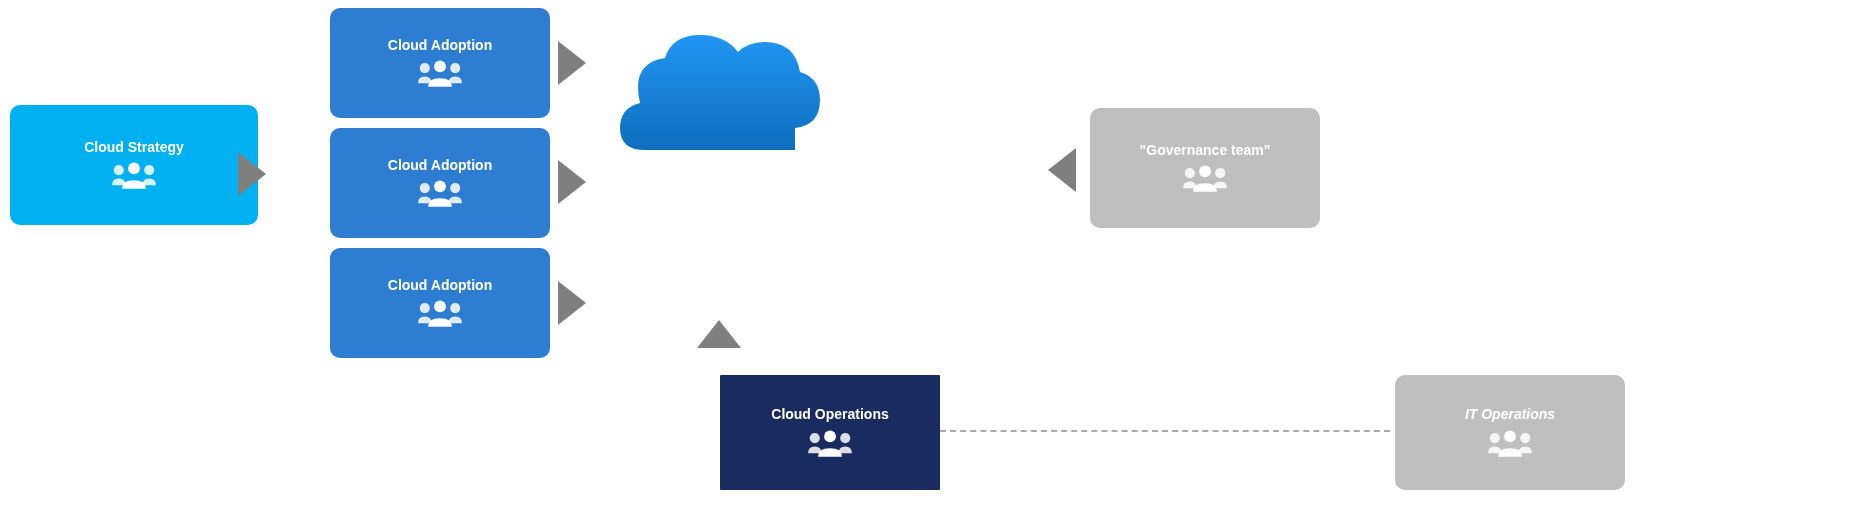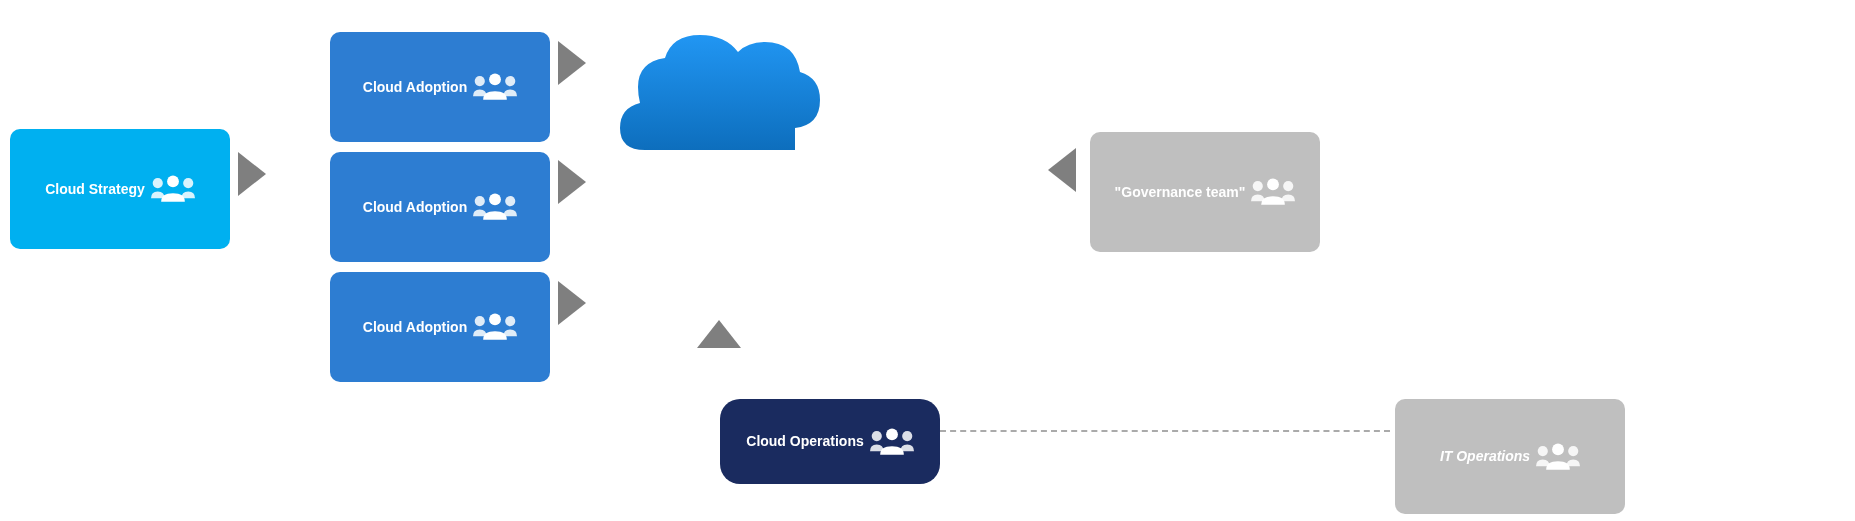--- a/index.html
+++ b/index.html
@@ -16,30 +16,29 @@
       position: relative;
       width: 1855px;
       height: 521px;
     }
 
     
     .box {
       position: absolute;
       border-radius: 10px;
       display: flex;
-      flex-direction: row;
+      flex-direction: column;
       align-items: center;
       justify-content: center;
       color: white;
       font-size: 15px;
       font-weight: 500;
       text-align: center;
       padding: 10px;
       gap: 6px;
-      margin-top: 24px;
     }
 
     .box-blue-bright {
       background: #00b0f0;
     }
 
     .box-blue-medium {
       background: #2d7dd2;
     }
 
@@ -104,21 +103,21 @@
       font-size: 14px;
       font-weight: 600;
       line-height: 1.2;
     }
   </style>
 </head>
 <body>
 
 <div class="diagram-container">
 
-  <div class="box box-blue-bright" style="left: 10px; top: 105px; width: 220px; height: 120px;">
+  <div class="box box-blue-bright" style="left: 10px; top: 105px; width: 248px; height: 120px;">
     <span class="box-label">Cloud Strategy</span>
     <svg class="people-icon" viewBox="0 0 52 34" fill="none" xmlns="http://www.w3.org/2000/svg">
       <circle cx="8" cy="10" r="6" fill="white" opacity="0.85"></circle>
       <path d="M0 28 Q0 20 8 20 Q16 20 16 28" fill="white" opacity="0.85"></path>
       <circle cx="26" cy="8" r="7" fill="white"></circle>
       <path d="M12 32 Q12 22 26 22 Q40 22 40 32" fill="white"></path>
       <circle cx="44" cy="10" r="6" fill="white" opacity="0.85"></circle>
       <path d="M36 28 Q36 20 44 20 Q52 20 52 28" fill="white" opacity="0.85"></path>
     </svg>
   </div>
@@ -182,21 +181,21 @@
              Q62,15 90,15 
              Q115,15 128,32 
              Q138,22 155,22 
              Q185,22 190,52 
              Q210,58 210,80 
              Q210,105 185,108 Z" fill="url(#cloudGrad)"></path>
   </svg>
 
   <div class="arrow-up" style="left: 697px; top: 320px;"></div>
 
-  <div class="box box-blue-dark" style="left: 720px; top: 375px; width: 220px; height: 85px; border-radius: 20px;">
+  <div class="box box-blue-dark" style="left: 720px; top: 375px; width: 220px; height: 115px; border-radius: 1px;">
     <span class="box-label">Cloud Operations</span>
     <svg class="people-icon" viewBox="0 0 52 34" fill="none">
       <circle cx="8" cy="10" r="6" fill="white" opacity="0.85"></circle>
       <path d="M0 28 Q0 20 8 20 Q16 20 16 28" fill="white" opacity="0.85"></path>
       <circle cx="26" cy="8" r="7" fill="white"></circle>
       <path d="M12 32 Q12 22 26 22 Q40 22 40 32" fill="white"></path>
       <circle cx="44" cy="10" r="6" fill="white" opacity="0.85"></circle>
       <path d="M36 28 Q36 20 44 20 Q52 20 52 28" fill="white" opacity="0.85"></path>
     </svg>
   </div>

